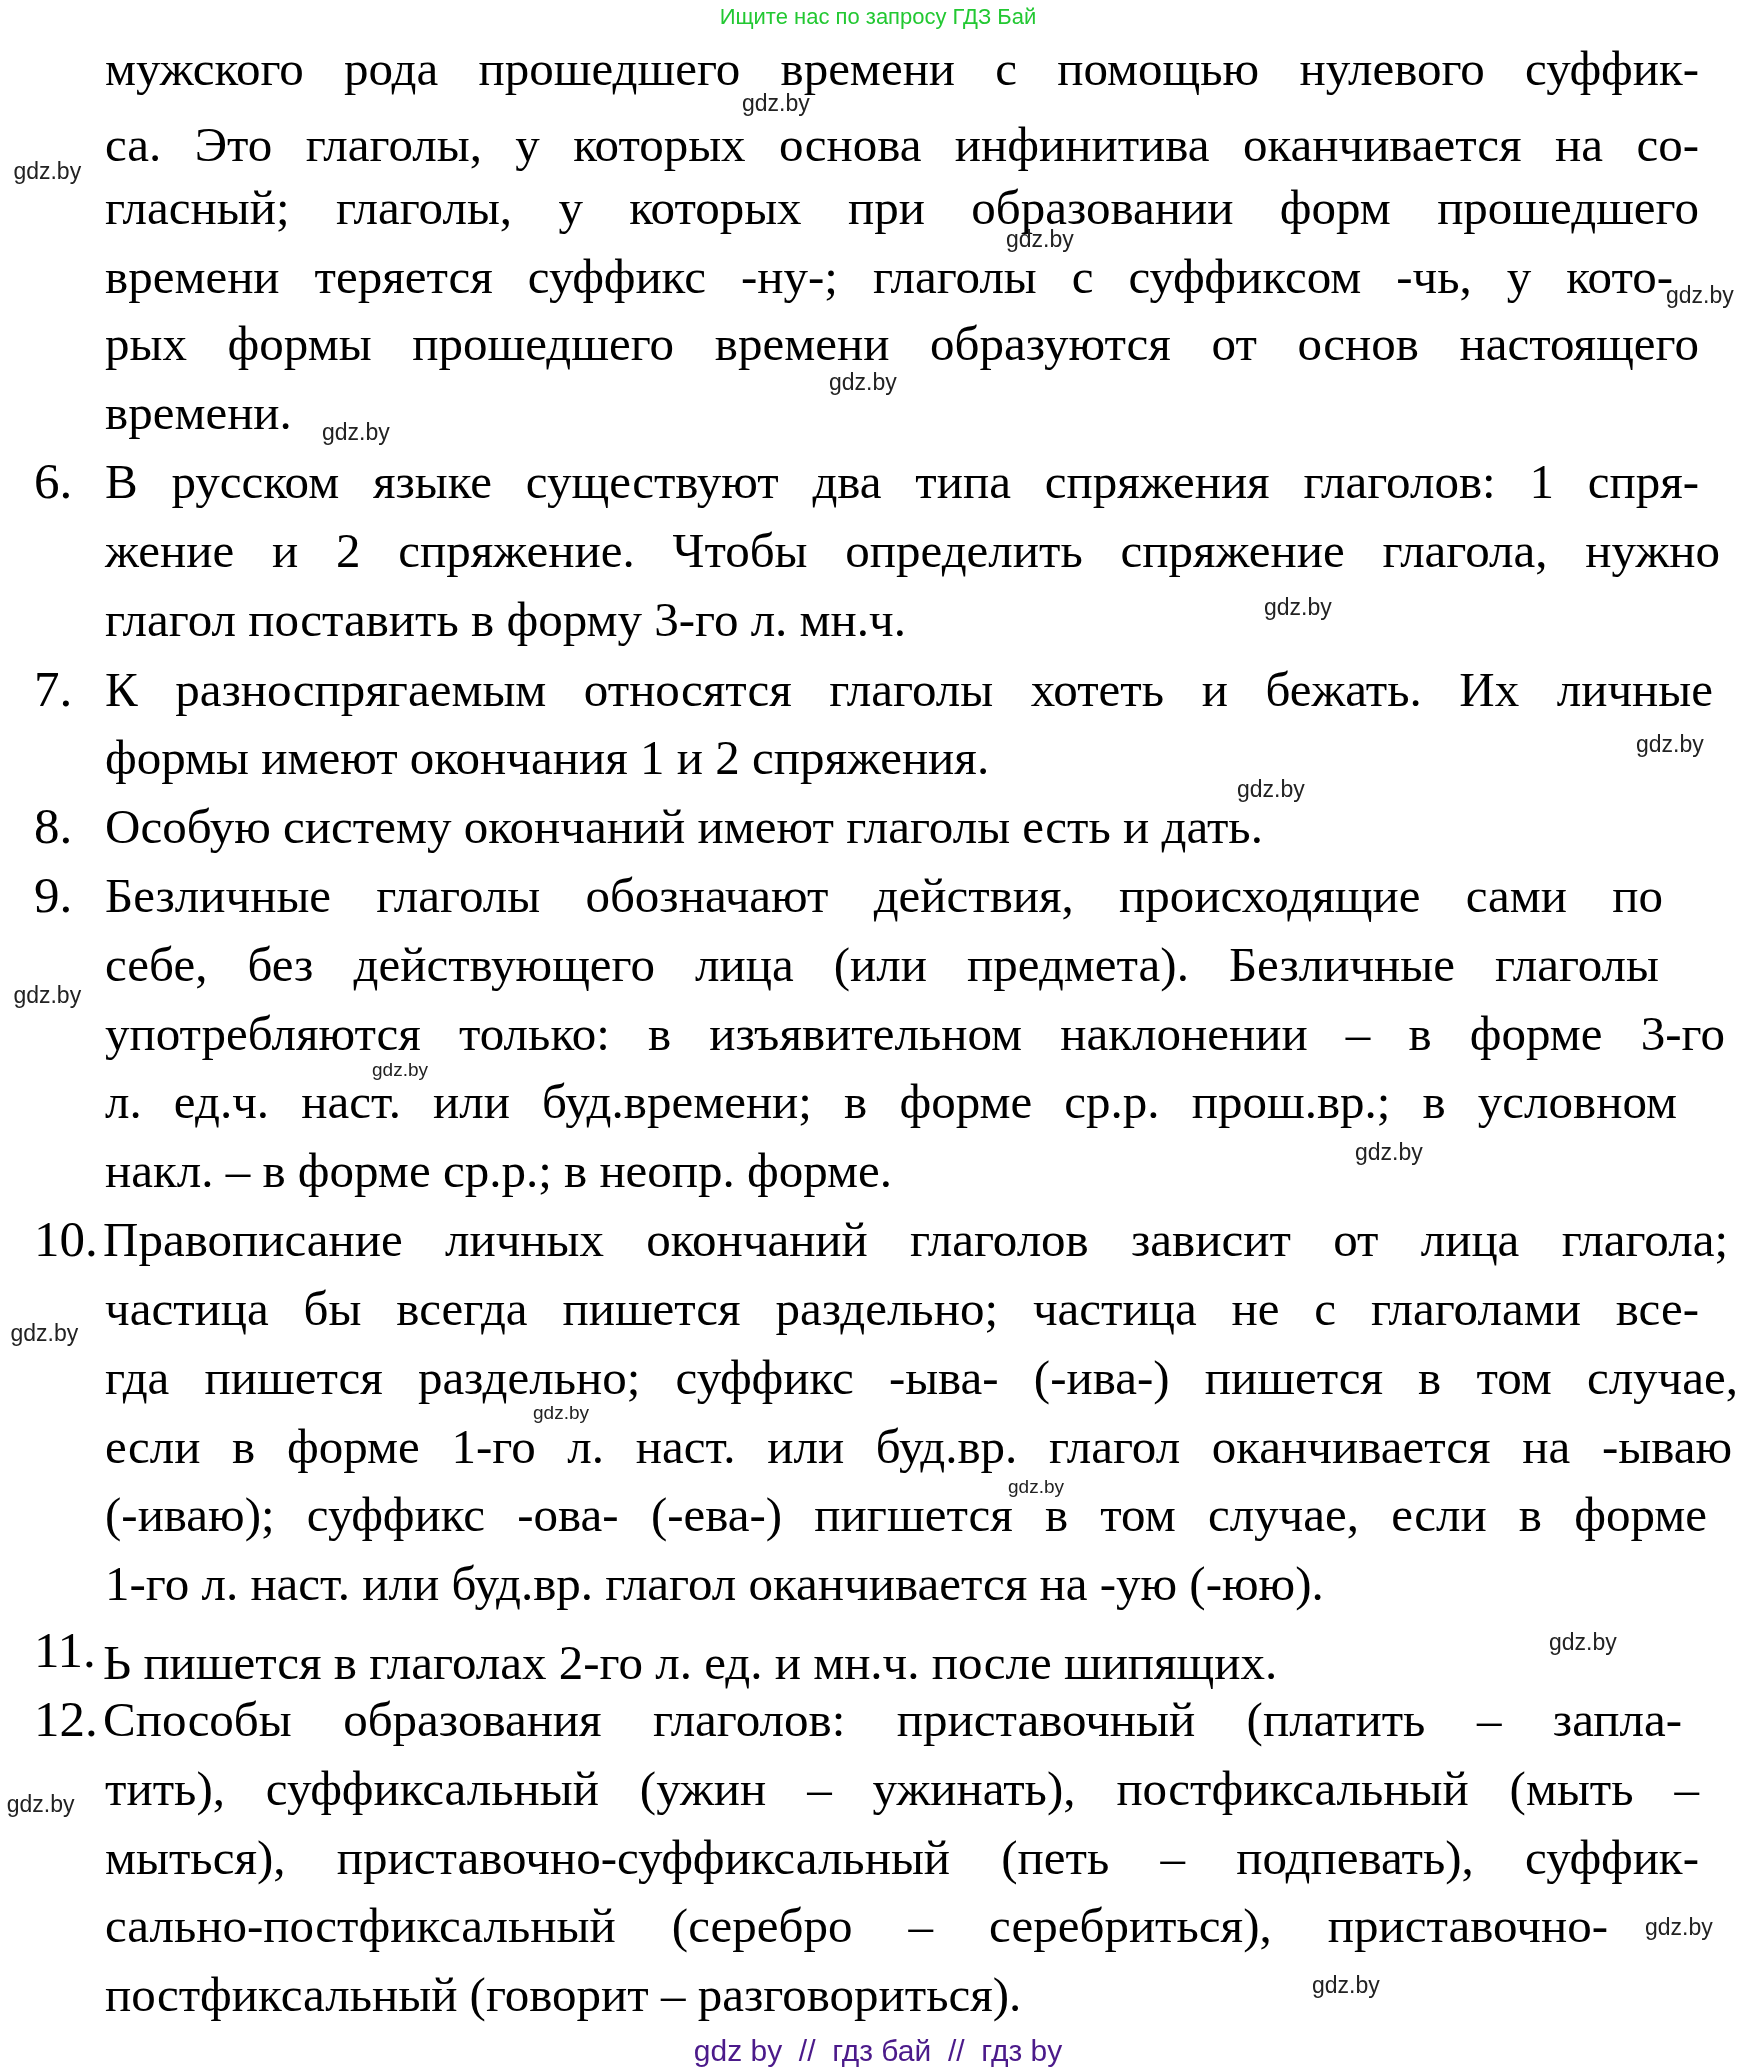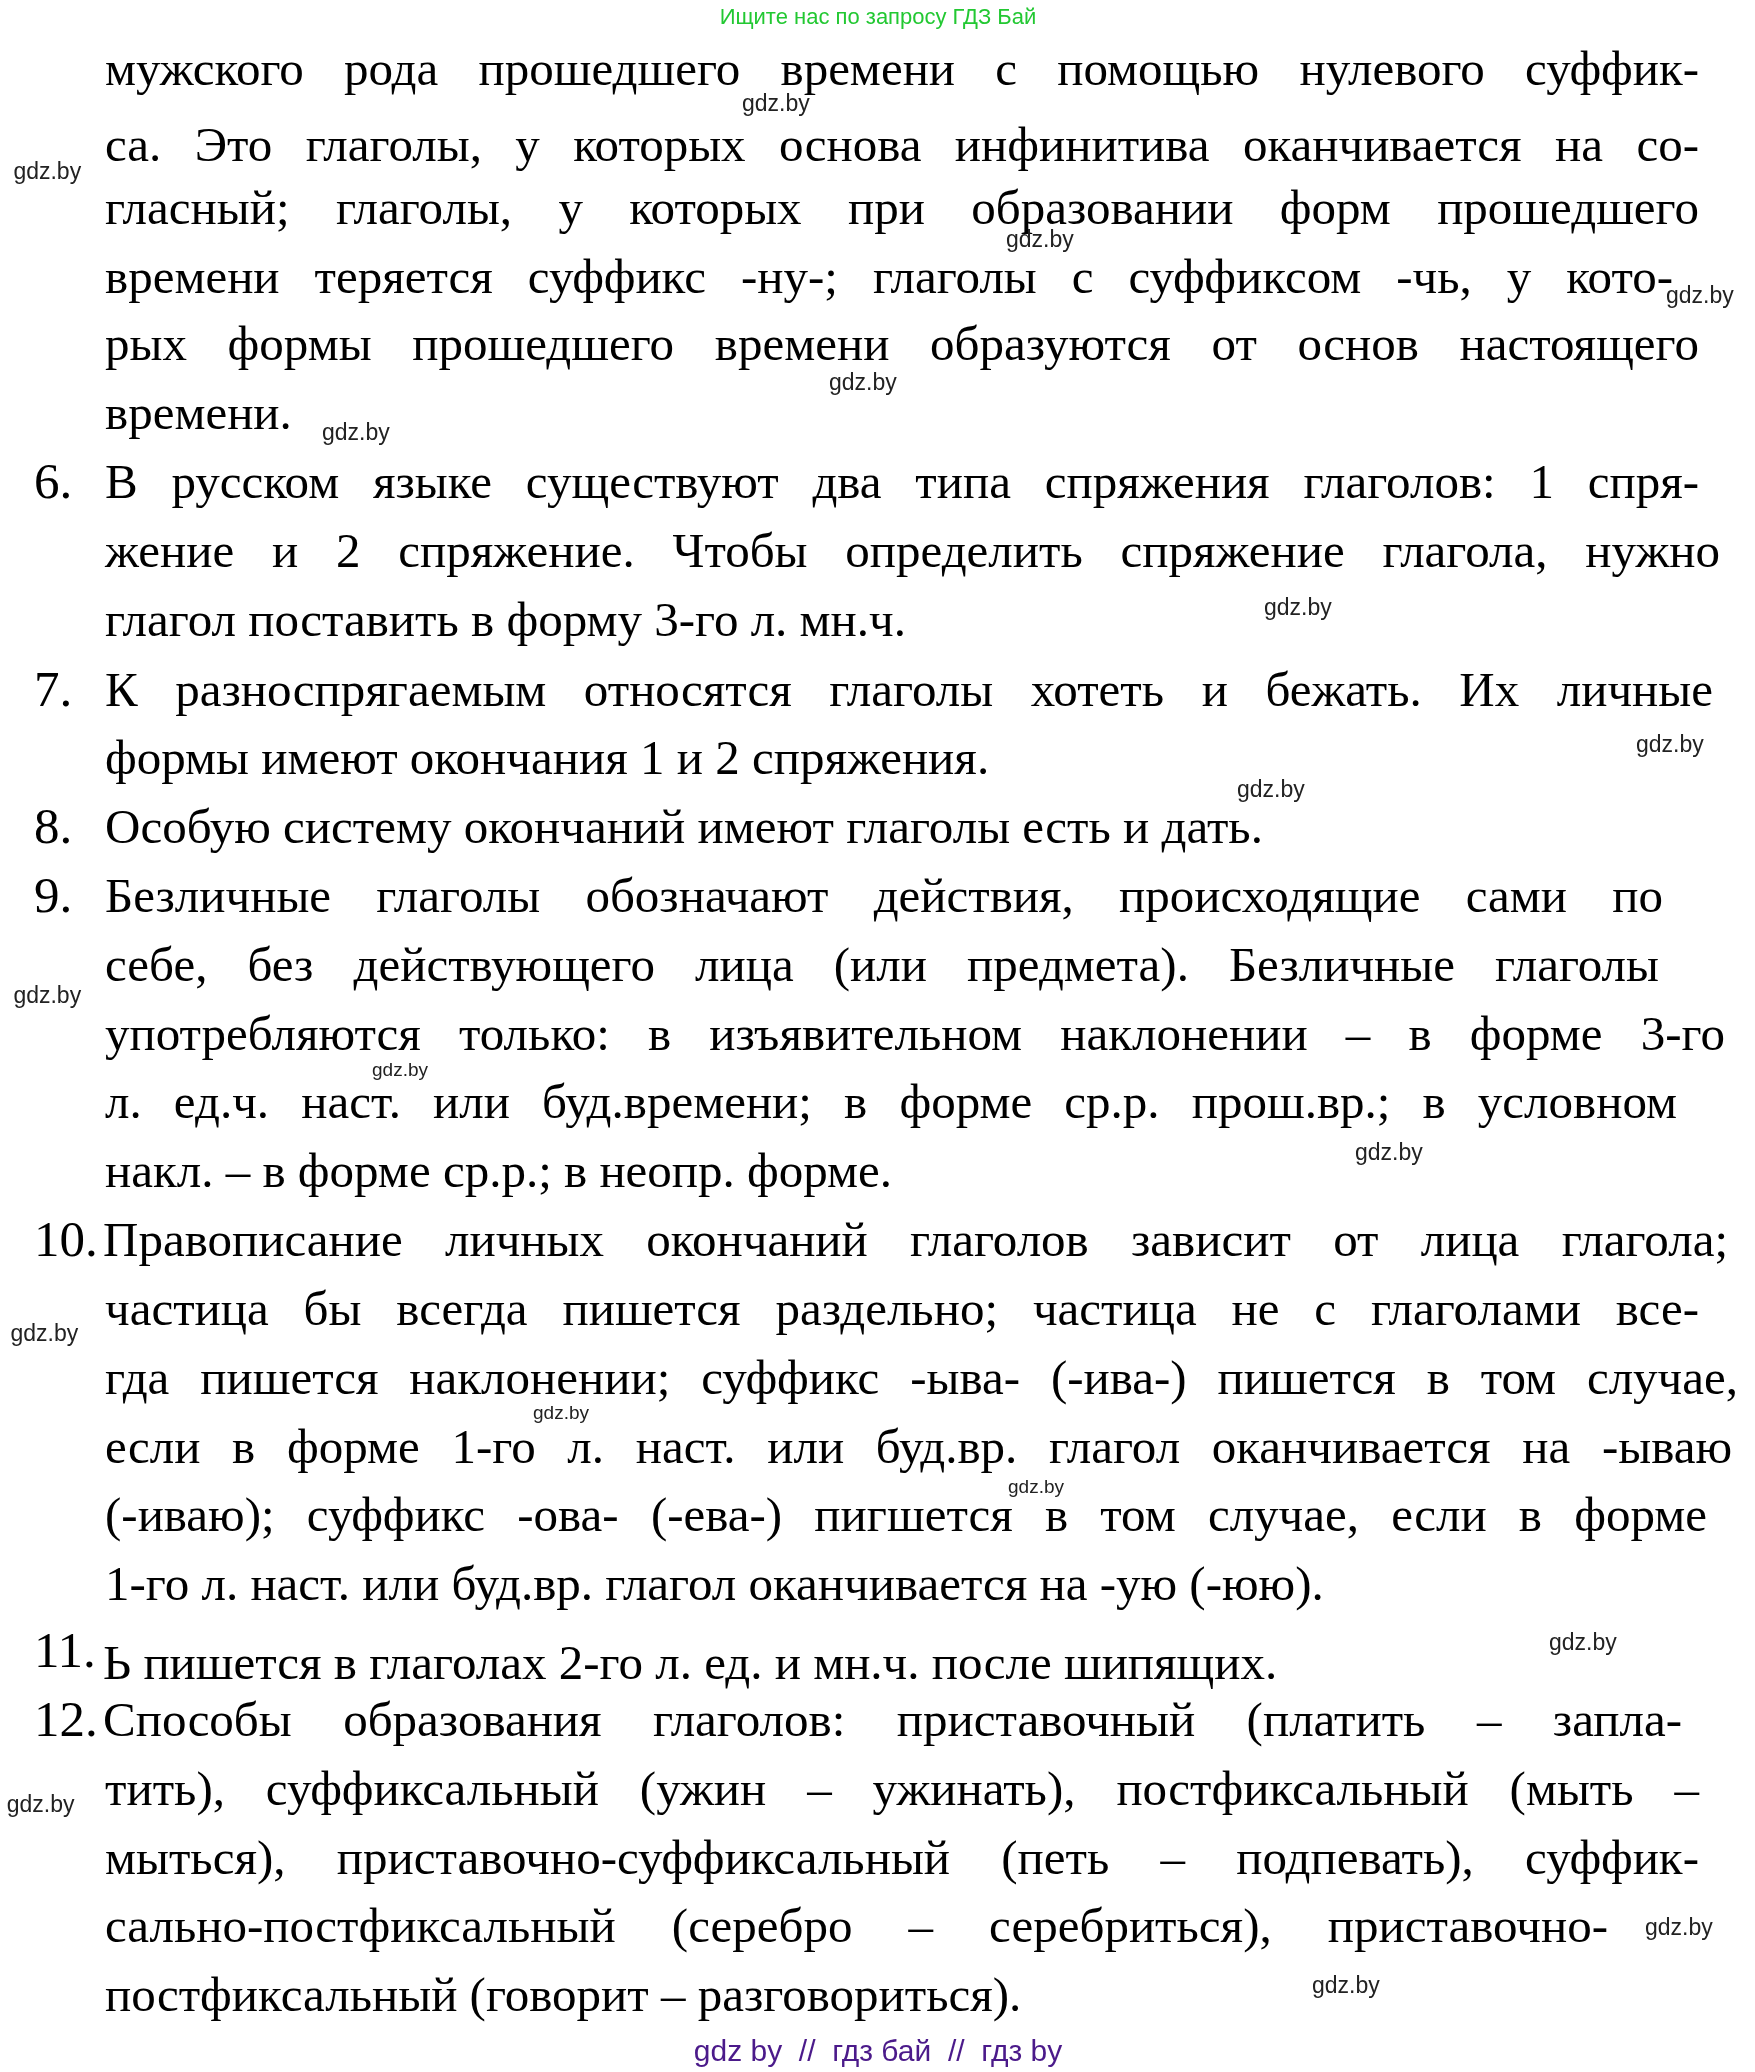--- a/index.html
+++ b/index.html
@@ -55,21 +55,21 @@
 <div class="num" style="left:34px; top:867px;">9.</div>
 <div class="line" style="left:105px; top:867px; width:1558px;">Безличные глаголы обозначают действия, происходящие сами по</div>
 <div class="line" style="left:105px; top:936px; width:1554px;">себе, без действующего лица (или предмета). Безличные глаголы</div>
 <div class="line" style="left:105px; top:1005px; width:1620px;">употребляются только: в изъявительном наклонении – в форме 3-го</div>
 <div class="line" style="left:105px; top:1073px; width:1572px;">л. ед.ч. наст. или буд.времени; в форме ср.р. прош.вр.; в условном</div>
 <div class="line" style="left:105px; top:1142px; text-align-last:left;">накл. – в форме ср.р.; в неопр. форме.</div>
 
 <div class="num" style="left:34px; top:1211px;">10.</div>
 <div class="line" style="left:103px; top:1211px; width:1625px;">Правописание личных окончаний глаголов зависит от лица глагола;</div>
 <div class="line" style="left:105px; top:1280px; width:1594px;">частица бы всегда пишется раздельно; частица не с глаголами все-</div>
-<div class="line" style="left:105px; top:1349px; width:1633px;">гда пишется наклонении; суффикс -ыва- (-ива-) пишется в том случае,</div>
+<div class="line" style="left:105px; top:1349px; width:1633px;">гда пишется раздельно; суффикс -ыва- (-ива-) пишется в том случае,</div>
 <div class="line" style="left:105px; top:1418px; width:1627px;">если в форме 1-го л. наст. или буд.вр. глагол оканчивается на -ываю</div>
 <div class="line" style="left:105px; top:1486px; width:1602px;">(-иваю); суффикс -ова- (-ева-) пигшется в том случае, если в форме</div>
 <div class="line" style="left:105px; top:1555px; text-align-last:left;">1-го л. наст. или буд.вр. глагол оканчивается на -ую (-юю).</div>
 
 <div class="num" style="left:34px; top:1622px;">11.</div>
 <div class="line" style="left:103px; top:1622px; text-align-last:left;margin-top:12px;">Ь пишется в глаголах 2-го л. ед. и мн.ч. после шипящих.</div>
 
 <div class="num" style="left:34px; top:1691px;">12.</div>
 <div class="line" style="left:103px; top:1691px; width:1579px;">Способы образования глаголов: приставочный (платить – запла-</div>
 <div class="line" style="left:105px; top:1760px; width:1594px;">тить), суффиксальный (ужин – ужинать), постфиксальный (мыть –</div>

